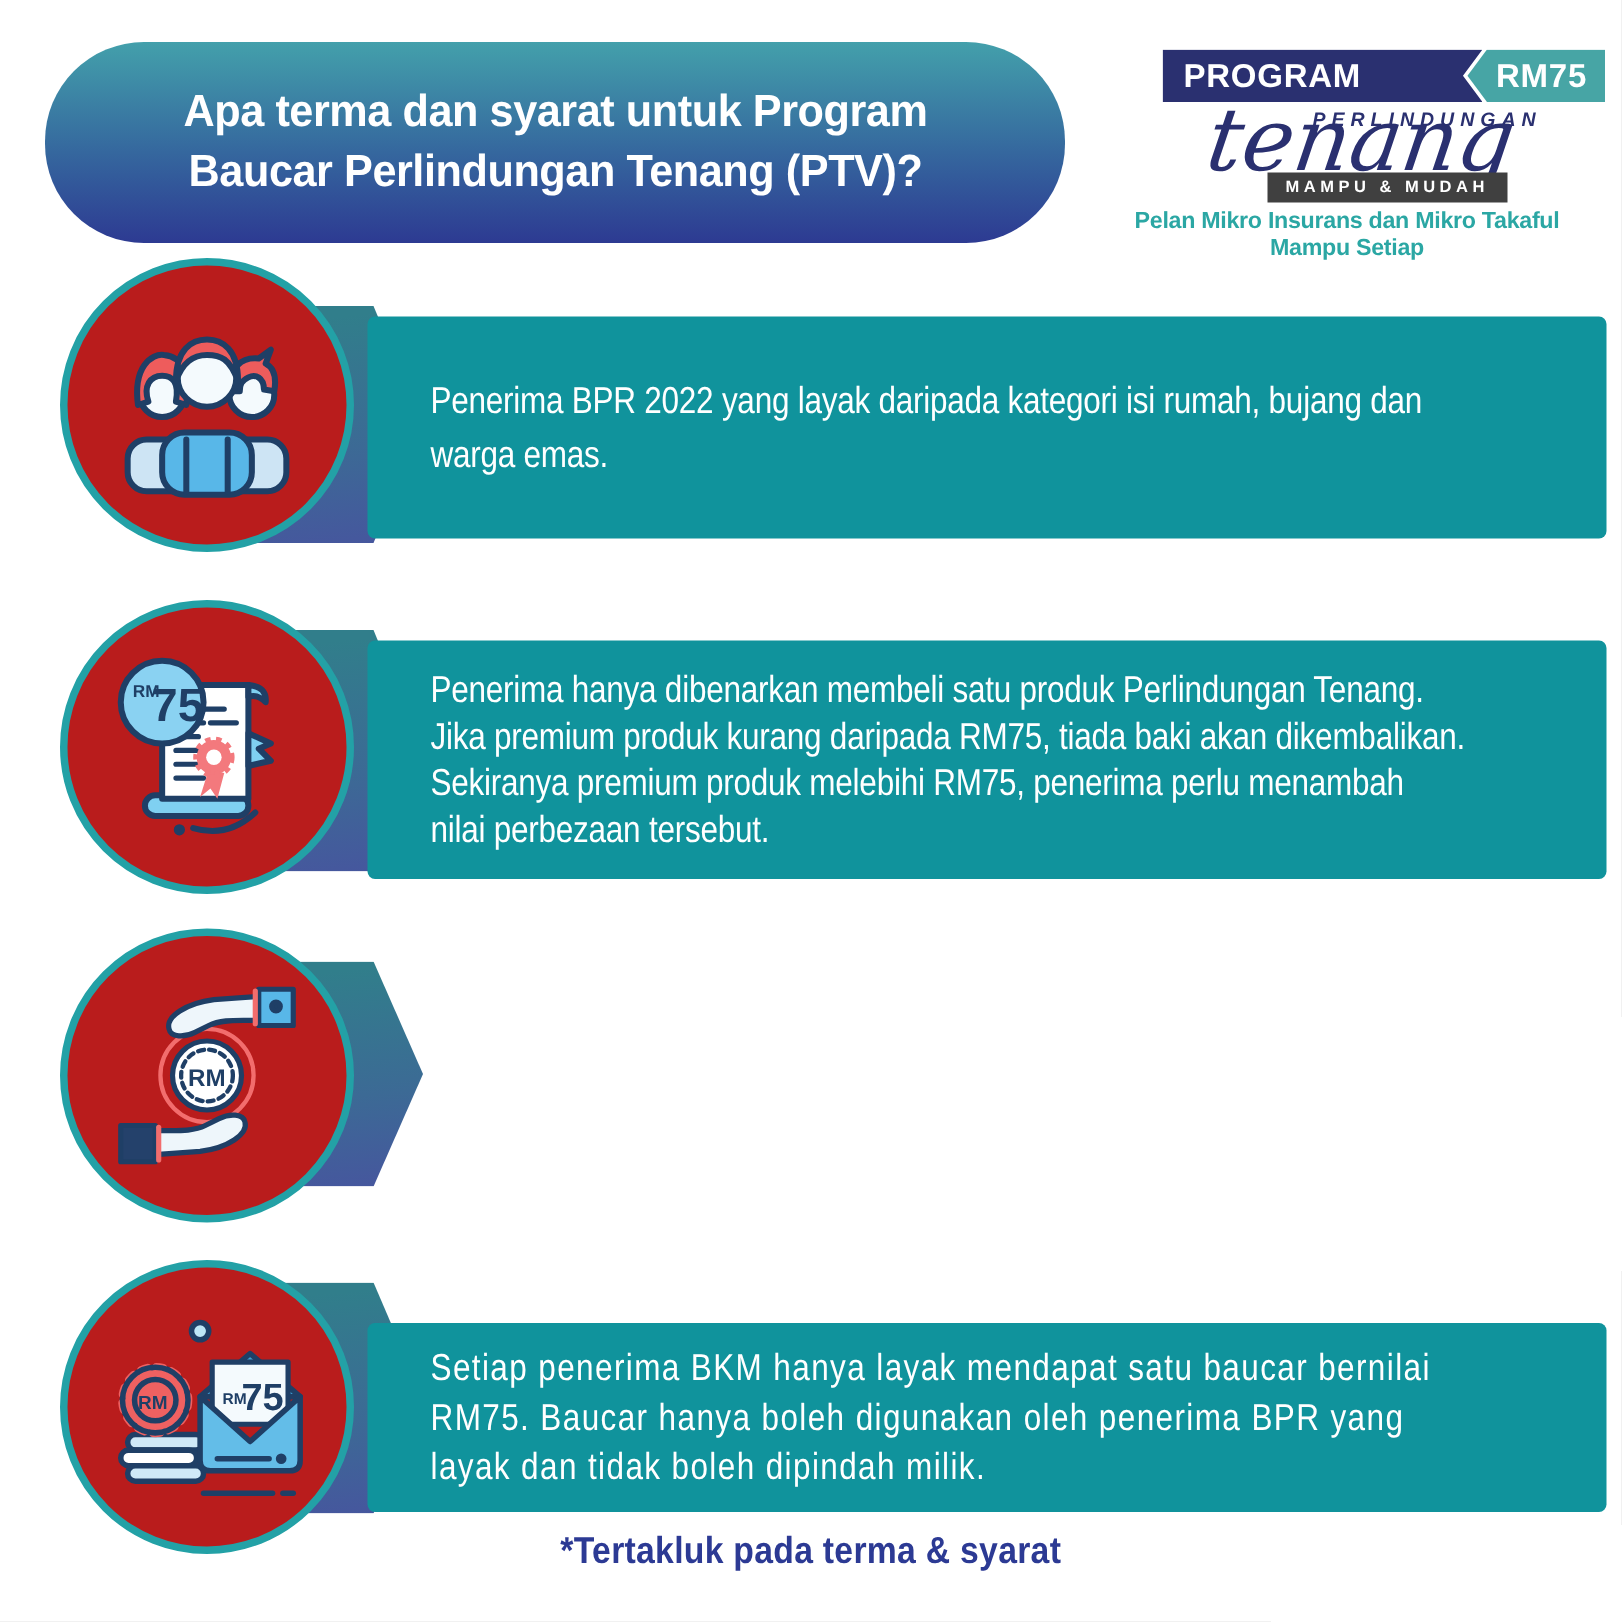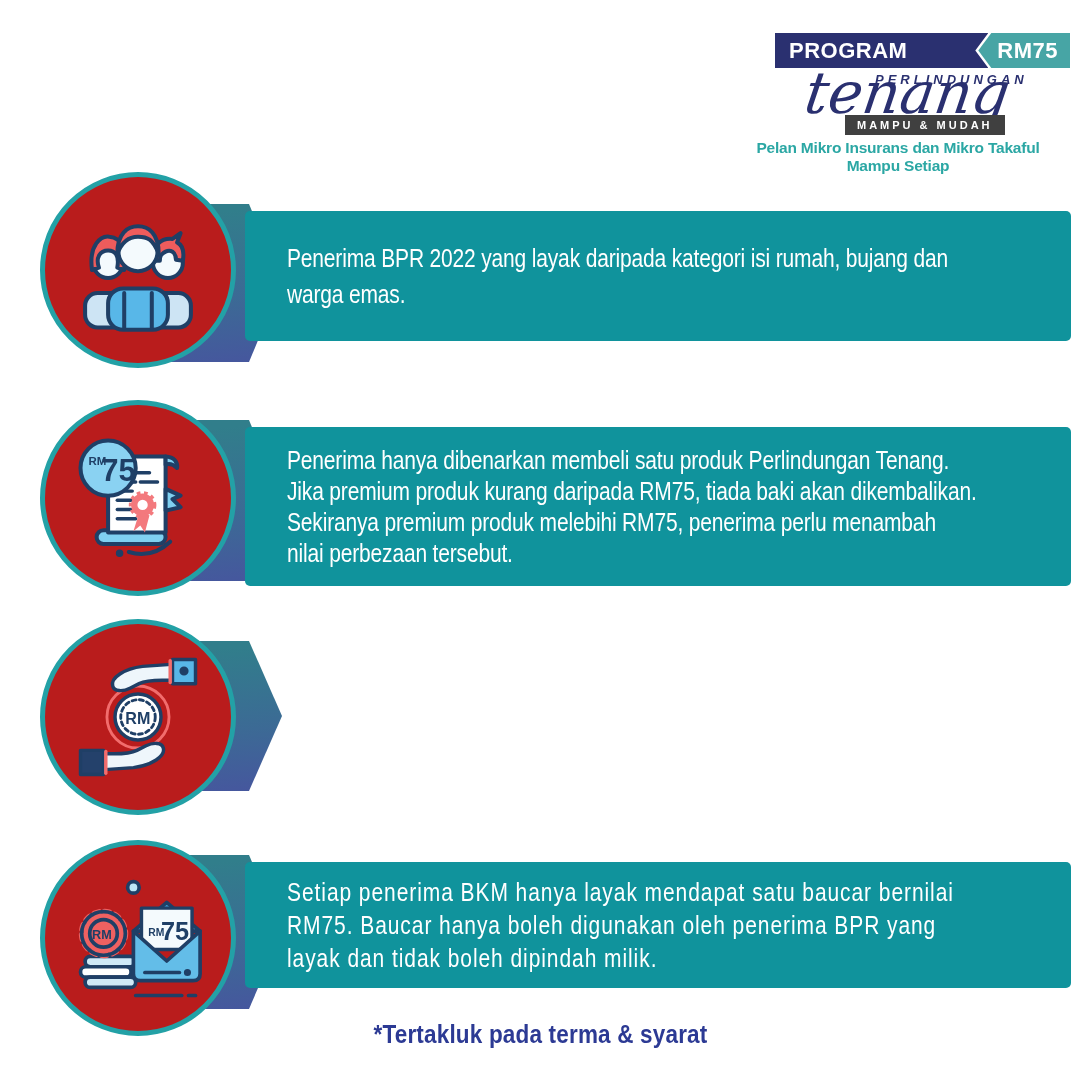--- a/index.html
+++ b/index.html
@@ -65,38 +65,42 @@
   }
   .lh31 .banner-text{line-height:31px;}
   .lh33 .banner-text{line-height:33px;letter-spacing:1.1px;}
   .icon-circle{
     position:absolute;left:40px;width:186px;height:186px;border-radius:50%;
     background:#b91c1c;border:5px solid #23a1a6;
     display:flex;align-items:center;justify-content:center;
   }
   .icon-circle svg{width:138px;height:138px;}
   
-  .chev1{top:204px;height:158px;} .ban1{top:211px;height:130px;} .cir1{top:172px;}
+  .chev1{top:204px;height:158px;} .ban1{top:211px;height:148px;} .cir1{top:172px;}
   .chev2{top:420px;height:161px;} .ban2{top:427px;height:159px;} .cir2{top:400px;}
   .chev3{top:641px;height:150px;} .ban3{top:648px;height:122px;} .cir3{top:619px;}
-  .chev4{top:855px;height:154px;} .ban4{top:862px;height:126px;} .cir4{top:840px;}
+  .chev4{top:855px;height:154px;} .ban4{top:882px;height:126px;} .cir4{top:840px;}
   
   .footer-note{
     position:absolute;left:0;top:1020px;width:1081px;text-align:center;
     color:#2c3a94;font-size:25px;font-weight:700;letter-spacing:.2px;
     transform:scaleX(.9);
   }
   
   svg text{font-family:"Liberation Sans",sans-serif;font-weight:700;}
 </style>
 </head>
 <body>
 
 <div id="canvas">
 
+  <div class="header-banner">
+    <div class="header-title">Apa terma dan syarat untuk Program
+Baucar Perlindungan Tenang (PTV)?</div>
+  </div>
 
   <div class="logo">
     <div class="tag-row">
       <div class="tag-navy">PROGRAM BAUCAR</div>
       <div class="tag-teal">RM75</div>
     </div>
     <div class="tenang-script">tenang</div>
     <div class="perlindungan">PERLINDUNGAN</div>
     <div class="mampu-tag">MAMPU &amp; MUDAH</div>
     <div class="logo-subtitle">Pelan Mikro Insurans dan Mikro Takaful Mampu Setiap</div>

